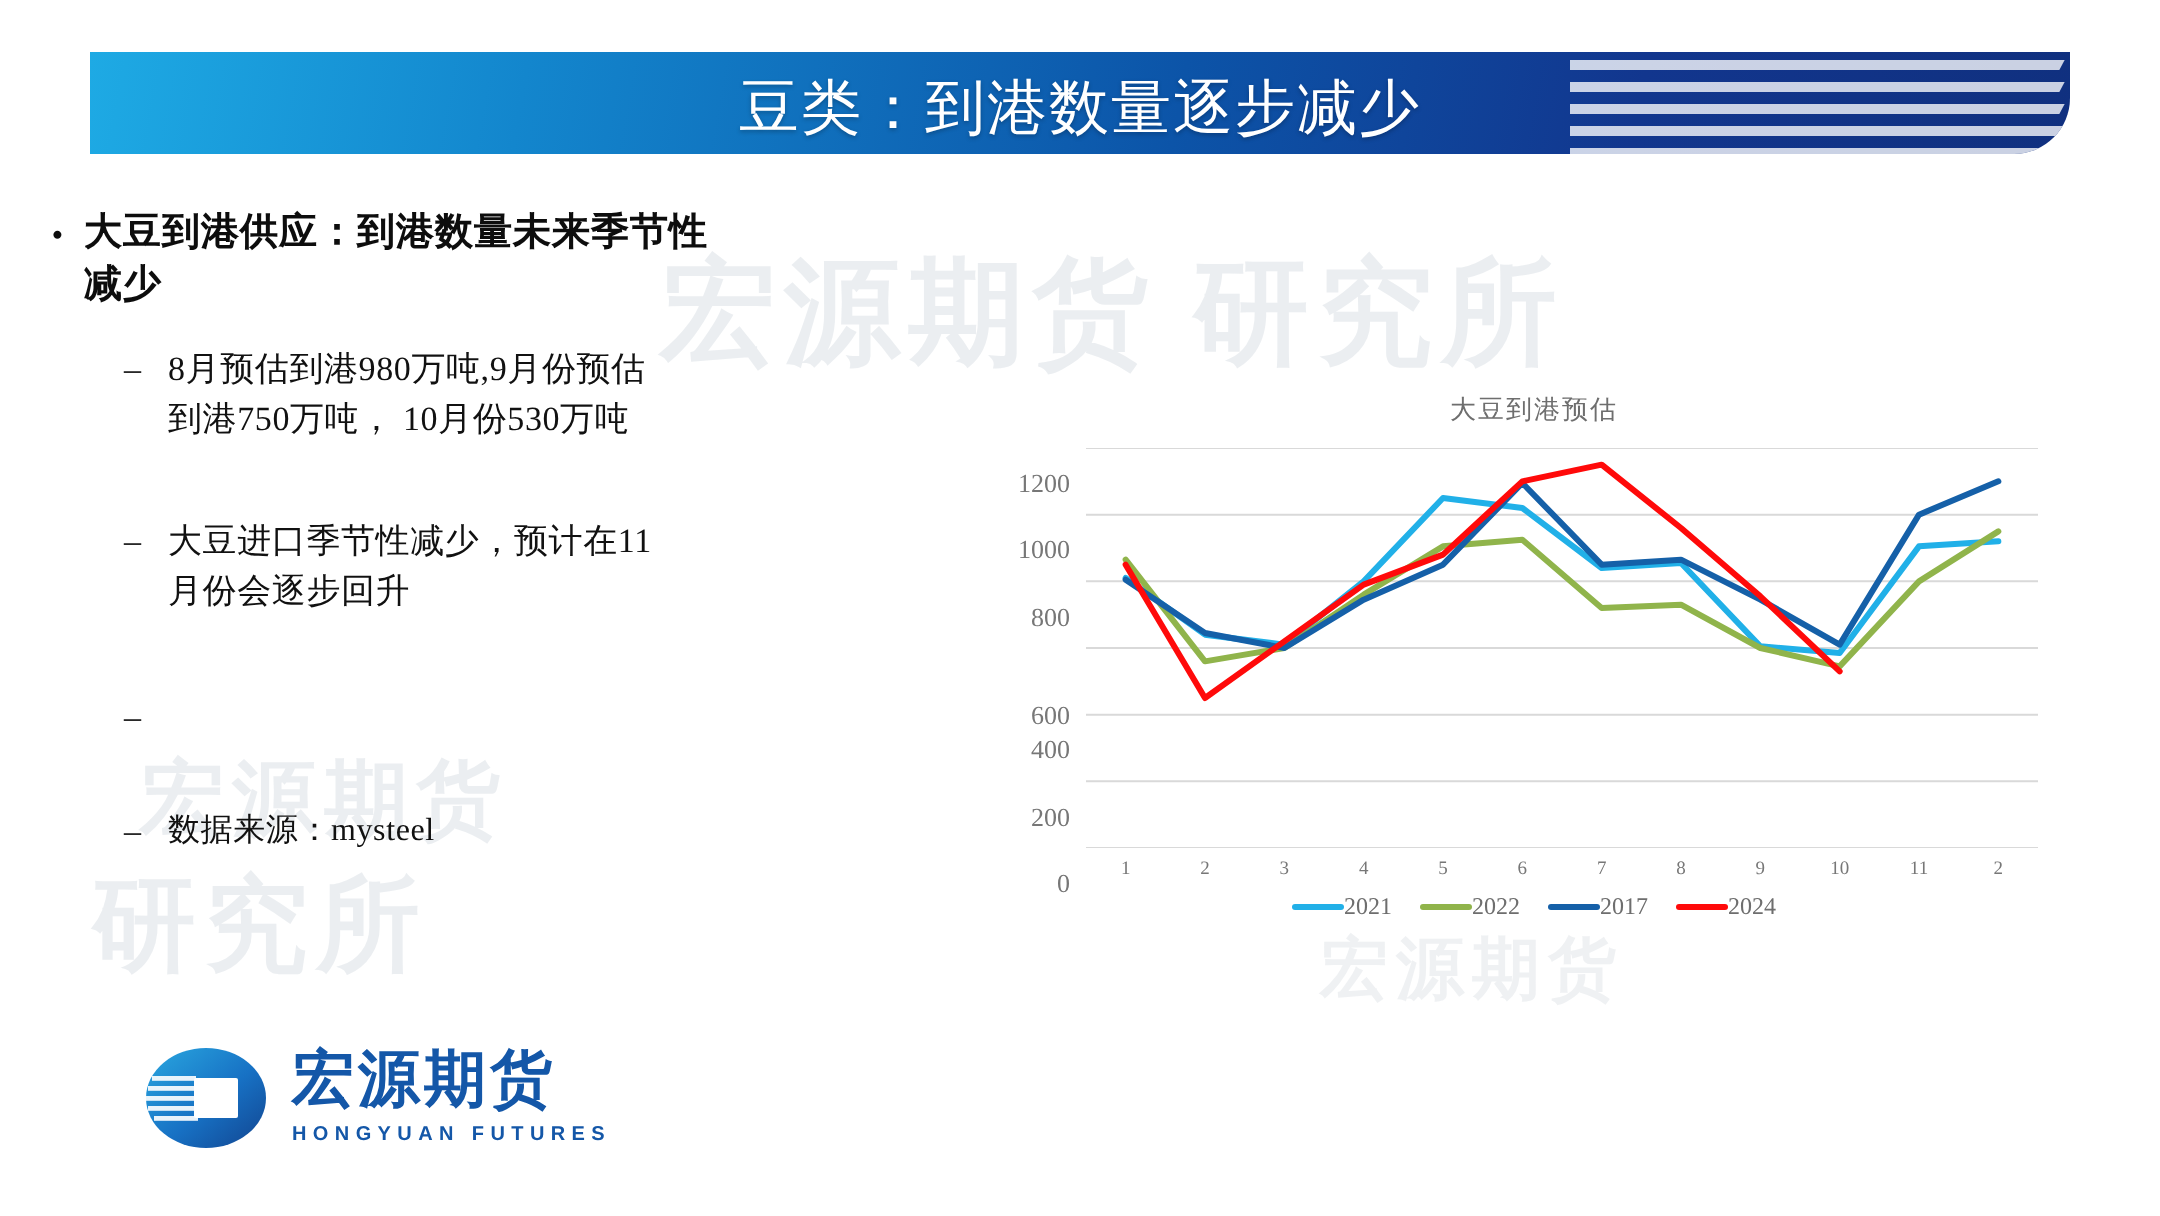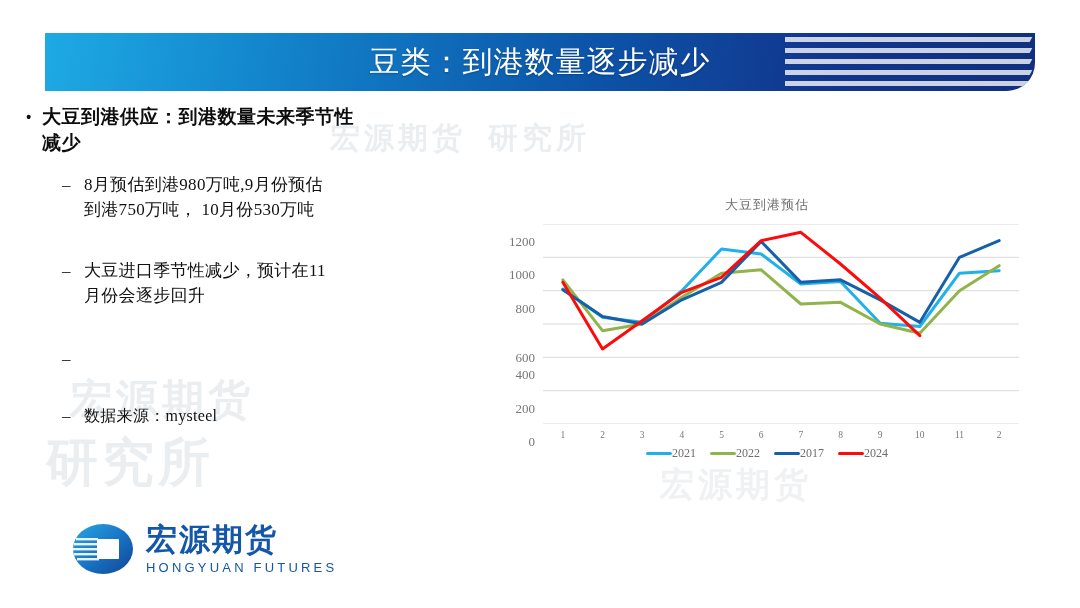--- a/index.html
+++ b/index.html
@@ -20,23 +20,23 @@
     width: 1080px;
     height: 608px;
     background: #ffffff;
     overflow: hidden;
   }
 
   
   .title-bar {
     position: absolute;
     left: 45px;
-    top: 33px;
+    top: 26px;
     width: 990px;
-    height: 58px;
+    height: 51px;
     background: linear-gradient(100deg, #1eaae4 0%, #1386cd 22%, #0c54a8 55%, #12368e 78%, #10307f 100%);
     border-radius: 0 0 28px 0;
     overflow: hidden;
   }
   .title-bar .stripes {
     position: absolute;
     right: -10px;
     top: 0;
     width: 260px;
     height: 58px;
@@ -118,22 +118,21 @@
     color: rgba(130,150,165,0.16);
     font-weight: 700;
     white-space: nowrap;
     pointer-events: none;
     user-select: none;
     letter-spacing: 4px;
   }
   .wm-top {
     left: 330px;
     top: 118px;
-    font-size: 30px;
-    font-family: Liberation Mono, monospace;
+    font-size: 58px;
   }
   .wm-m1 { left: 70px; top: 372px; font-size: 42px; }
   .wm-m2 { left: 46px; top: 428px; font-size: 52px; }
   .wm-chart { left: 660px; top: 462px; font-size: 34px; color: rgba(130,150,165,0.13); }
 
   
   .chart-card {
     position: absolute;
     left: 497px;
     top: 196px;
@@ -234,22 +233,22 @@
   }
   .logo-text-cn {
     font-size: 31px;
     font-weight: 700;
     color: #1457a8;
     letter-spacing: 2px;
     line-height: 32px;
     font-family: "Liberation Sans", "DejaVu Sans", sans-serif;
   }
   .logo-text-en {
-    font-size: 13px;
-    font-weight: 400;
+    font-size: 10px;
+    font-weight: 700;
     color: #1457a8;
     letter-spacing: 3.2px;
     line-height: 14px;
     margin-top: 5px;
   }
 </style>
 </head>
 <body>
 
 <div class="slide">

